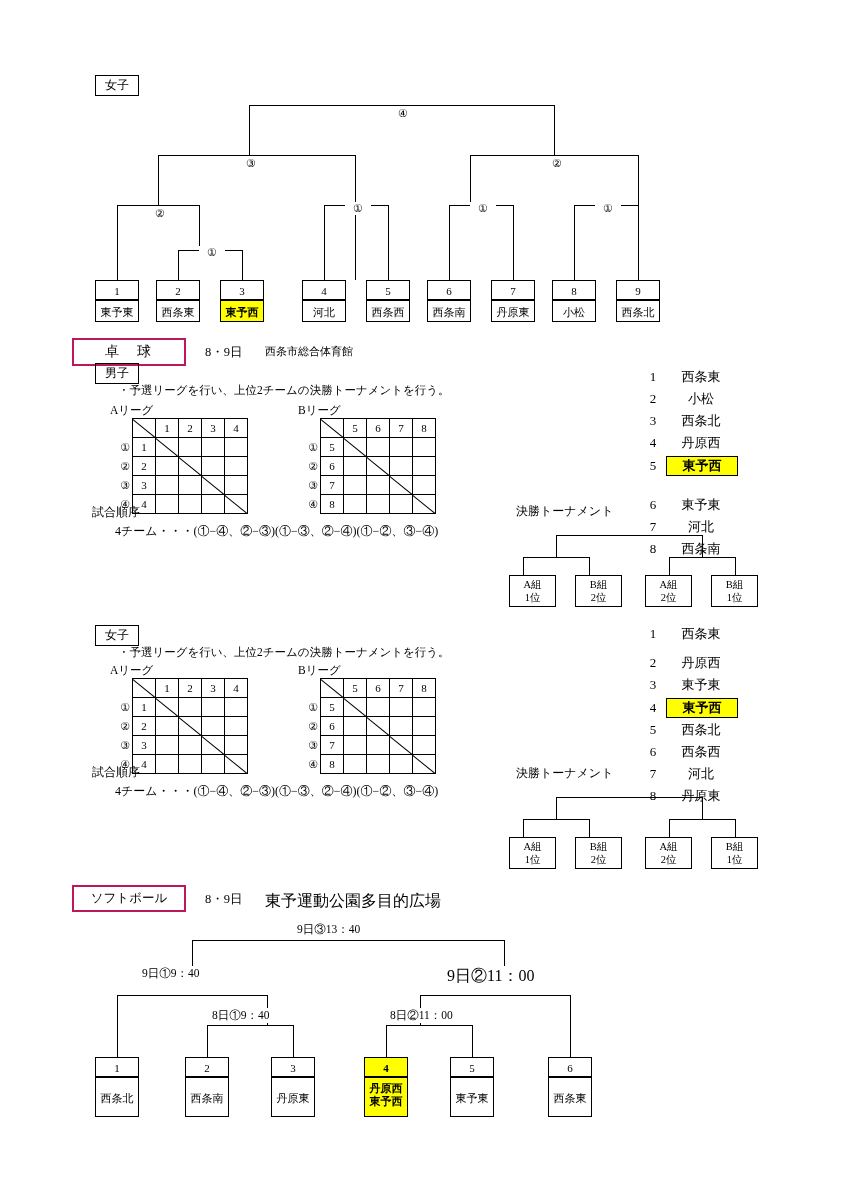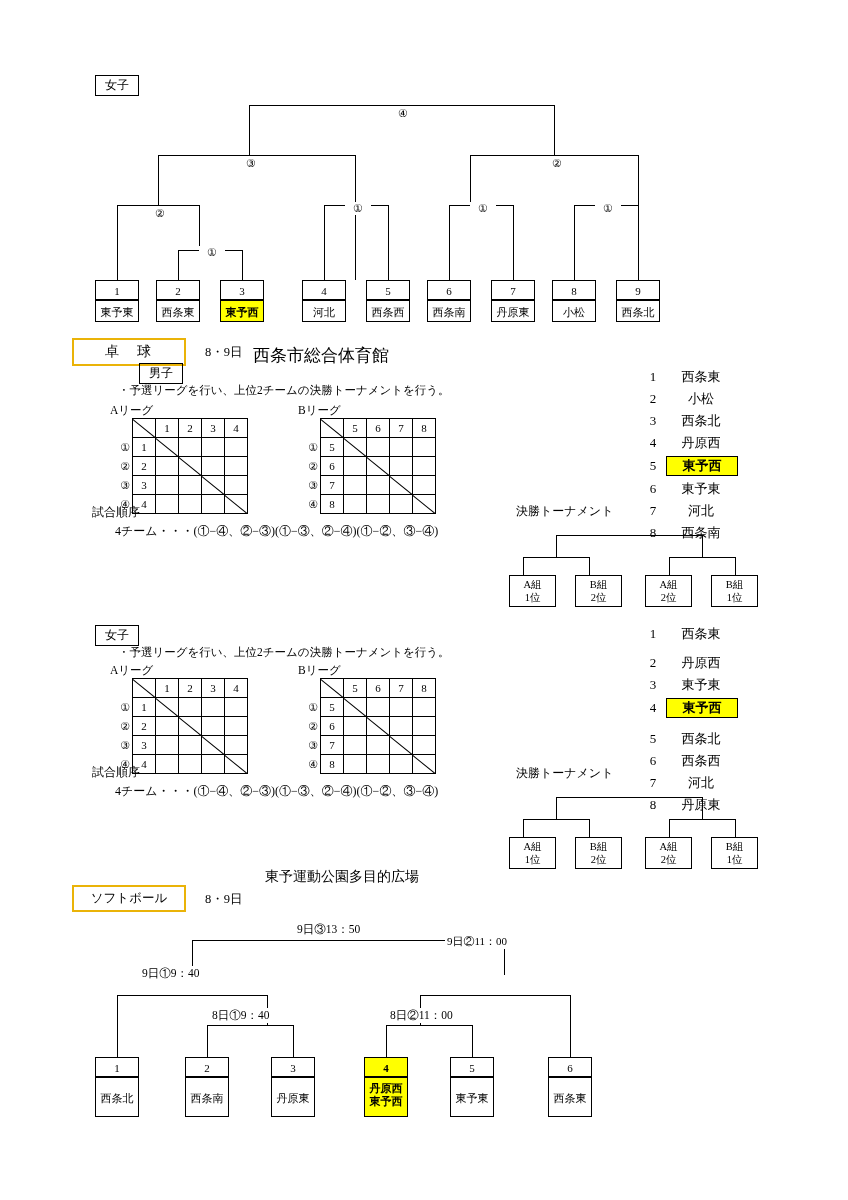--- a/index.html
+++ b/index.html
@@ -10,21 +10,21 @@
     color:#000;
     position:relative;
     overflow:hidden;
     font-size:12px;
   }
   .page{position:absolute;left:0;top:0;width:848px;height:1200px;}
   .abs{position:absolute;}
   .lbl{white-space:nowrap;}
   
   .sec-title{
-    border:2px solid #eab308;
+    border:2px solid #be185d;
     text-align:center;
     font-size:14px;
     letter-spacing:2px;
     padding:3px 0;
   }
   .small-title{
     border:1px solid #000;
     text-align:center;
     font-size:12px;
     padding:1px 0;
@@ -140,23 +140,23 @@
   <div class="abs namebox" style="left:491px;top:300px;width:44px;">丹原東</div>
 
   <div class="abs numbox" style="left:552px;top:280px;width:44px;">8</div>
   <div class="abs namebox" style="left:552px;top:300px;width:44px;">小松</div>
 
   <div class="abs numbox" style="left:616px;top:280px;width:44px;">9</div>
   <div class="abs namebox" style="left:616px;top:300px;width:44px;">西条北</div>
 
   <div class="abs sec-title" style="left:72px;top:338px;width:110px;">卓　球</div>
   <div class="abs lbl" style="left:205px;top:344px;font-size:12.5px;">8・9日</div>
-  <div class="abs lbl" style="left:253px;top:344px;font-size:17px;">西条市総合体育館</div>
-
-  <div class="abs small-title" style="left:95px;top:363px;width:42px;margin-left:44px;">男子</div>
+  <div class="abs lbl" style="left:265px;top:344px;font-size:11px;">西条市総合体育館</div>
+
+  <div class="abs small-title" style="left:95px;top:363px;width:42px;">男子</div>
   <div class="abs lbl" style="left:118px;top:383px;font-size:11.5px;">・予選リーグを行い、上位2チームの決勝トーナメントを行う。</div>
 
   <div class="abs lbl" style="left:110px;top:403px;font-size:11.5px;">Aリーグ</div>
   <div class="abs lbl" style="left:298px;top:403px;font-size:11.5px;">Bリーグ</div>
 
   <div class="abs" style="left:112px;top:418px;">
     <table class="lg">
       <tbody>
           <tr>
         <td class="nb"></td>
@@ -271,21 +271,21 @@
 
   <div class="abs lbl" style="left:92px;top:504px;font-size:12px;">試合順序</div>
   <div class="abs lbl" style="left:115px;top:523px;font-size:12px;">4チーム・・・(①−④、②−③)(①−③、②−④)(①−②、③−④)</div>
 
   <div class="abs" style="left:640px;top:368px;">
     <div class="listrow"><span class="listnum">1</span><span class="listname">西条東</span></div>
     <div class="listrow" style="margin-top:4px;"><span class="listnum">2</span><span class="listname">小松</span></div>
     <div class="listrow" style="margin-top:4px;"><span class="listnum">3</span><span class="listname">西条北</span></div>
     <div class="listrow" style="margin-top:4px;"><span class="listnum">4</span><span class="listname">丹原西</span></div>
     <div class="listrow" style="margin-top:4px;"><span class="listnum">5</span><span class="listname hl" style="border:1px solid #000;">東予西</span></div>
-    <div class="listrow" style="margin-top:4px;"><span class="listnum">6</span><span class="listname">東予東</span></div>
+    <div class="listrow" style="margin-top:20px;"><span class="listnum">6</span><span class="listname">東予東</span></div>
     <div class="listrow" style="margin-top:4px;"><span class="listnum">7</span><span class="listname">河北</span></div>
     <div class="listrow" style="margin-top:4px;"><span class="listnum">8</span><span class="listname">西条南</span></div>
   </div>
 
   <div class="abs lbl" style="left:516px;top:503px;font-size:12px;">決勝トーナメント</div>
   <div class="hline" style="left:556px;top:535px;width:146px;"></div>
   <div class="vline" style="left:556px;top:535px;height:22px;"></div>
   <div class="vline" style="left:702px;top:535px;height:22px;"></div>
   <div class="hline" style="left:523px;top:557px;width:66px;"></div>
   <div class="vline" style="left:523px;top:557px;height:18px;"></div>
@@ -432,21 +432,21 @@
   </div>
 
   <div class="abs lbl" style="left:92px;top:764px;font-size:12px;">試合順序</div>
   <div class="abs lbl" style="left:115px;top:783px;font-size:12px;">4チーム・・・(①−④、②−③)(①−③、②−④)(①−②、③−④)</div>
 
   <div class="abs" style="left:640px;top:625px;">
     <div class="listrow"><span class="listnum">1</span><span class="listname">西条東</span></div>
     <div class="listrow" style="margin-top:11px;"><span class="listnum">2</span><span class="listname">丹原西</span></div>
     <div class="listrow" style="margin-top:4px;"><span class="listnum">3</span><span class="listname">東予東</span></div>
     <div class="listrow" style="margin-top:4px;"><span class="listnum">4</span><span class="listname hl" style="border:1px solid #000;">東予西</span></div>
-    <div class="listrow" style="margin-top:12px;text-decoration:underline;"><span class="listnum">5</span><span class="listname">西条北</span></div>
+    <div class="listrow" style="margin-top:3px;text-decoration:underline;"><span class="listnum">5</span><span class="listname">西条北</span></div>
     <div class="listrow" style="margin-top:4px;"><span class="listnum">6</span><span class="listname">西条西</span></div>
     <div class="listrow" style="margin-top:4px;"><span class="listnum">7</span><span class="listname">河北</span></div>
     <div class="listrow" style="margin-top:4px;"><span class="listnum">8</span><span class="listname">丹原東</span></div>
   </div>
 
   <div class="abs lbl" style="left:516px;top:765px;font-size:12px;">決勝トーナメント</div>
   <div class="hline" style="left:556px;top:797px;width:146px;"></div>
   <div class="vline" style="left:556px;top:797px;height:22px;"></div>
   <div class="vline" style="left:702px;top:797px;height:22px;"></div>
   <div class="hline" style="left:523px;top:819px;width:66px;"></div>
@@ -468,36 +468,36 @@
     <div>A組</div>
     <div>2位</div>
   </div>
   <div class="abs tbox" style="left:711px;top:837px;width:47px;height:32px;">
     <div>B組</div>
     <div>1位</div>
   </div>
 
   <div class="abs sec-title" style="left:72px;top:885px;width:110px;font-size:12.5px;letter-spacing:0;">ソフトボール</div>
   <div class="abs lbl" style="left:205px;top:891px;font-size:12.5px;">8・9日</div>
-  <div class="abs lbl" style="left:265px;top:868px;font-size:14px;">東予運動公園多目的広場</div>
+  <div class="abs lbl" style="left:265px;top:891px;font-size:16px;">東予運動公園多目的広場</div>
 
   <div class="hline" style="left:192px;top:940px;width:312px;"></div>
   <div class="vline" style="left:192px;top:940px;height:35px;"></div>
   <div class="vline" style="left:504px;top:940px;height:35px;"></div>
-  <div class="abs rnd" style="left:295px;top:922px;font-size:11.5px;">9日③13：50</div>
+  <div class="abs rnd" style="left:295px;top:922px;font-size:11.5px;">9日③13：40</div>
 
   <div class="hline" style="left:117px;top:995px;width:150px;"></div>
   <div class="vline" style="left:117px;top:995px;height:62px;"></div>
   <div class="vline" style="left:267px;top:995px;height:30px;"></div>
   <div class="abs rnd" style="left:140px;top:966px;font-size:11.5px;">9日①9：40</div>
 
   <div class="hline" style="left:420px;top:995px;width:150px;"></div>
   <div class="vline" style="left:420px;top:995px;height:30px;"></div>
   <div class="vline" style="left:570px;top:995px;height:62px;"></div>
-  <div class="abs rnd" style="left:445px;top:934px;font-size:11px;">9日②11：00</div>
+  <div class="abs rnd" style="left:445px;top:966px;font-size:16px;">9日②11：00</div>
 
   <div class="hline" style="left:207px;top:1025px;width:86px;"></div>
   <div class="vline" style="left:207px;top:1025px;height:32px;"></div>
   <div class="vline" style="left:293px;top:1025px;height:32px;"></div>
   <div class="abs rnd" style="left:210px;top:1008px;font-size:11.5px;">8日①9：40</div>
 
   <div class="hline" style="left:386px;top:1025px;width:86px;"></div>
   <div class="vline" style="left:386px;top:1025px;height:32px;"></div>
   <div class="vline" style="left:472px;top:1025px;height:32px;"></div>
   <div class="abs rnd" style="left:388px;top:1008px;font-size:11.5px;">8日②11：00</div>

